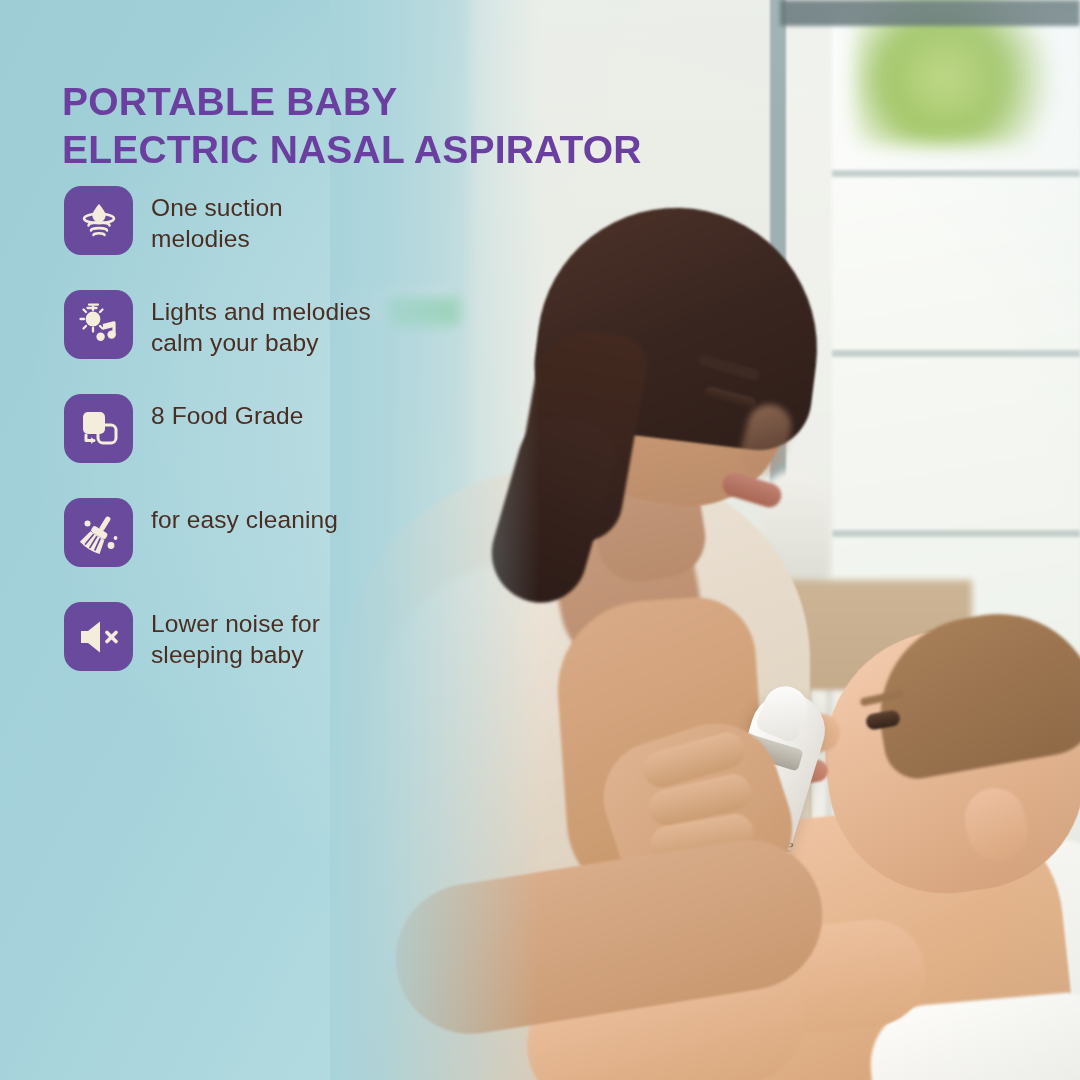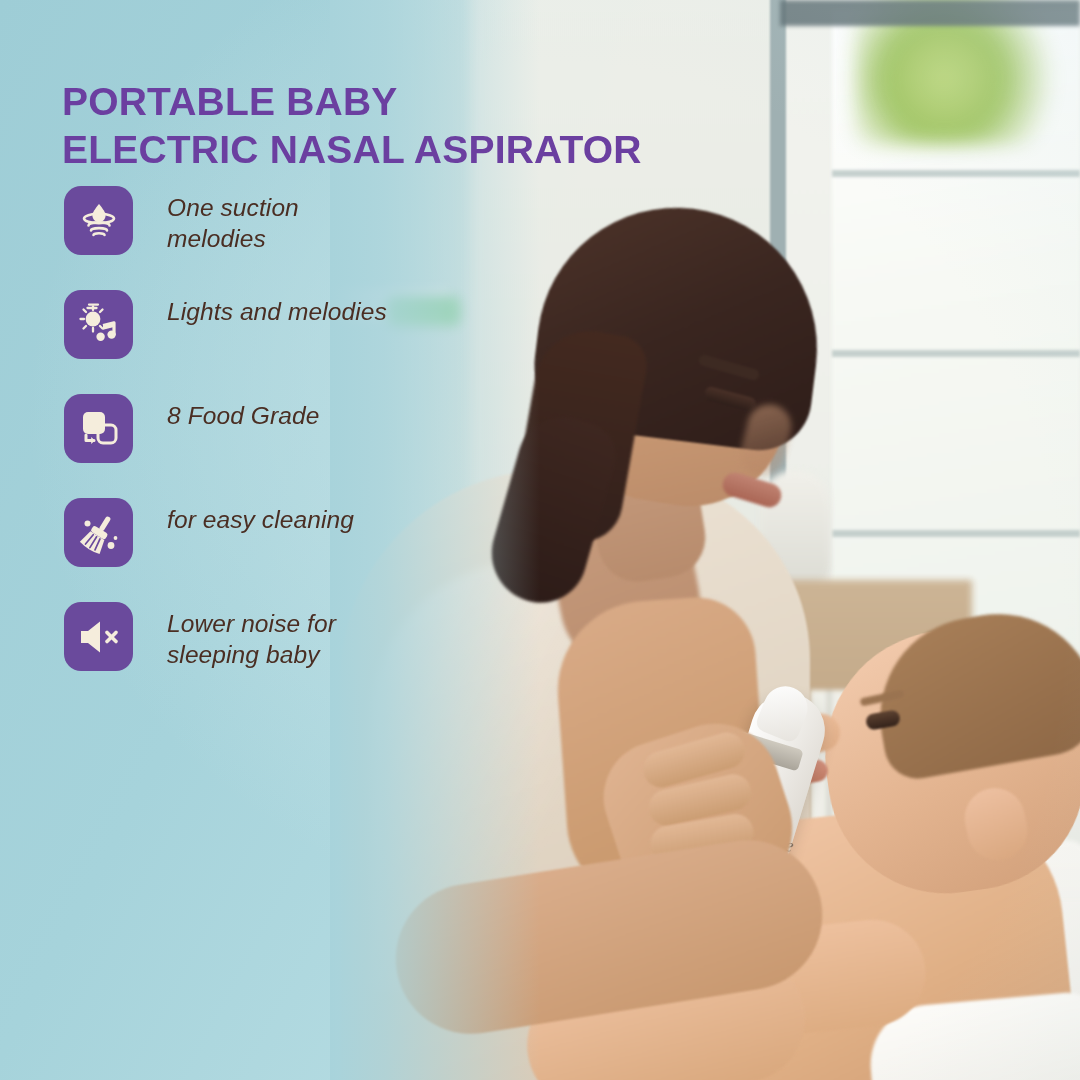--- a/index.html
+++ b/index.html
@@ -443,27 +443,26 @@
     width: 69px;
     height: 69px;
     border-radius: 17px;
     background: #6a4a9c;
     display: flex;
     align-items: center;
     justify-content: center;
   }
   .feature-icon svg { display: block; }
   .feature-text {
-    margin-left: 34px;
+    margin-left: 18px;
     color: #4a2e23;
     font-size: 24.5px;
     line-height: 1.27;
     padding-top: 6px;
     letter-spacing: .1px;
-    font-style: italic;
   }
   .feature-text .ln { display: block; white-space: nowrap; }
 </style>
 </head>
 <body>
 
 <div id="canvas">
 
   <div class="bg-base"></div>
 
@@ -571,20 +570,21 @@
             <line x1="11.5" y1="6" x2="20.5" y2="6"></line>
           </g>
           <path d="M27 23.5l11-2.6v12.4" fill="none" stroke="#f5eddc" stroke-width="3.2" stroke-linejoin="round"></path>
           <path d="M27 23.5l11-2.6v4.2l-11 2.6z" fill="#f5eddc"></path>
           <circle cx="24.6" cy="34.8" r="4.2" fill="#f5eddc"></circle>
           <circle cx="35.6" cy="32.6" r="4.2" fill="#f5eddc"></circle>
         </svg>
       </div>
       <div class="feature-text">
         <span class="ln">Lights and melodies</span>
+        <span class="ln">calm your baby</span>
       </div>
     </div>
 
     <div class="feature">
       <div class="feature-icon">
         <svg width="46" height="46" viewBox="0 0 46 46" aria-hidden="true">
           <rect x="7" y="6" width="22" height="22" rx="5" fill="#f5eddc"></rect>
           <rect x="22" y="19" width="18" height="18" rx="5" fill="none" stroke="#f5eddc" stroke-width="3"></rect>
           <path d="M10 29v5.5h8" fill="none" stroke="#f5eddc" stroke-width="3" stroke-linecap="round" stroke-linejoin="round"></path>
           <path d="M15.2 31l3.6 3.5-3.6 3.5z" fill="#f5eddc"></path>

